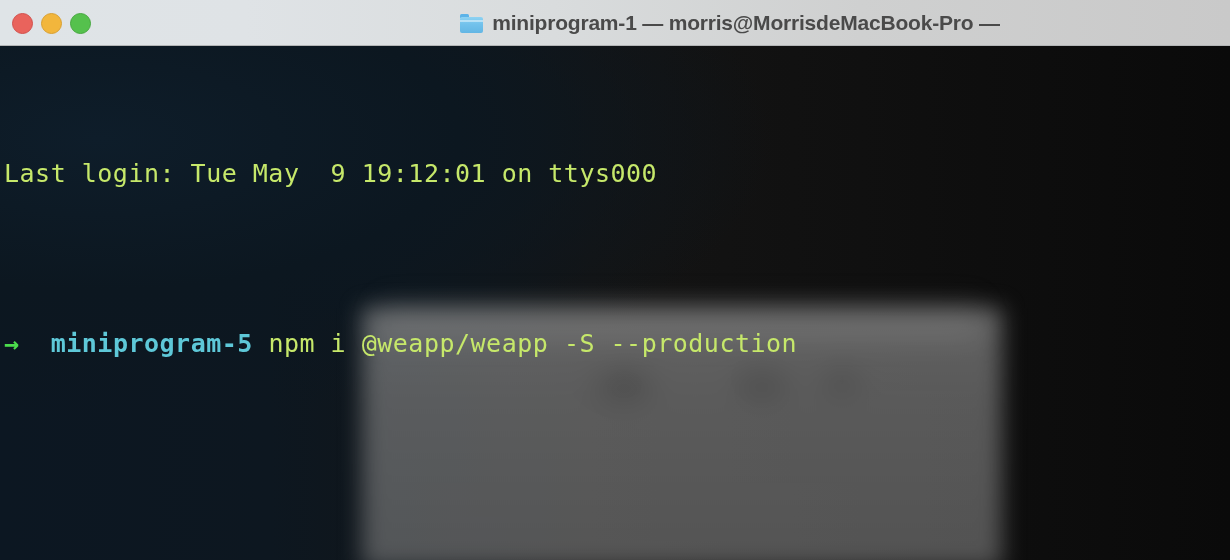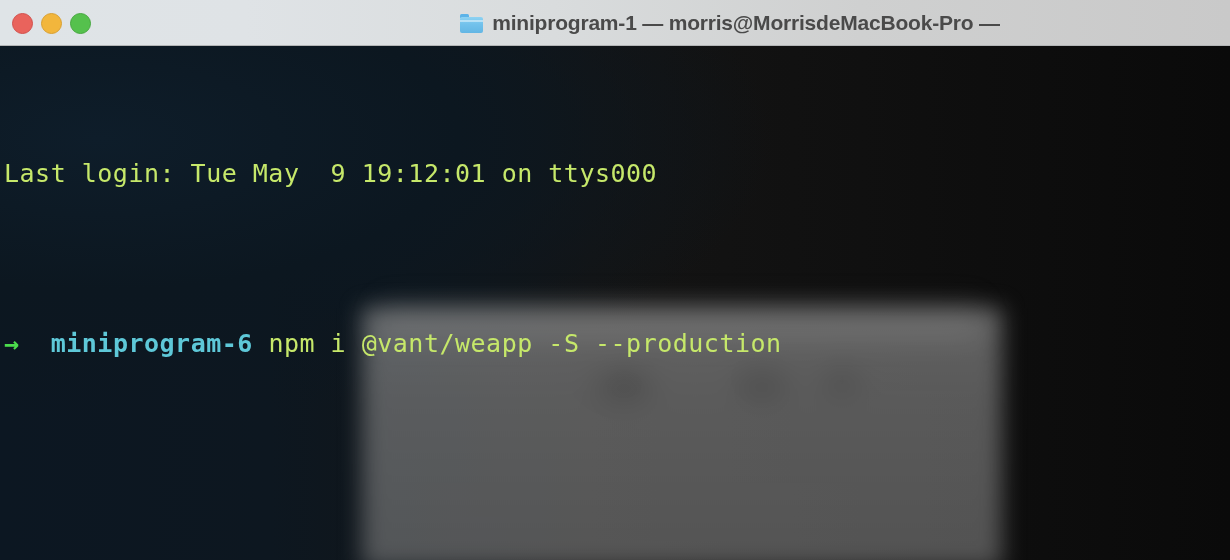--- a/index.html
+++ b/index.html
@@ -187,21 +187,21 @@
   <div class="terminal">
     <div class="term-bg"></div>
     <div class="ghost-panel-2"></div>
     <div class="ghost-panel"></div>
 
     <div class="term-content">
 
       <div class="line"><span class="c-out">Last login: Tue May  9 19:12:01 on ttys000</span></div>
 
 
-      <div class="line"><span class="c-arrow">→</span><span class="c-out">  </span><span class="c-cyan">miniprogram-6</span><span class="c-out"> </span><span class="c-out">npm i @vant/weapp -S --production</span></div>
+      <div class="line"><span class="c-arrow">→</span><span class="c-out">  </span><span class="c-cyan">miniprogram-5</span><span class="c-out"> </span><span class="c-out">npm i @weapp/weapp -S --production</span></div>
 
       
 
       
 
       
 
       
 
       

